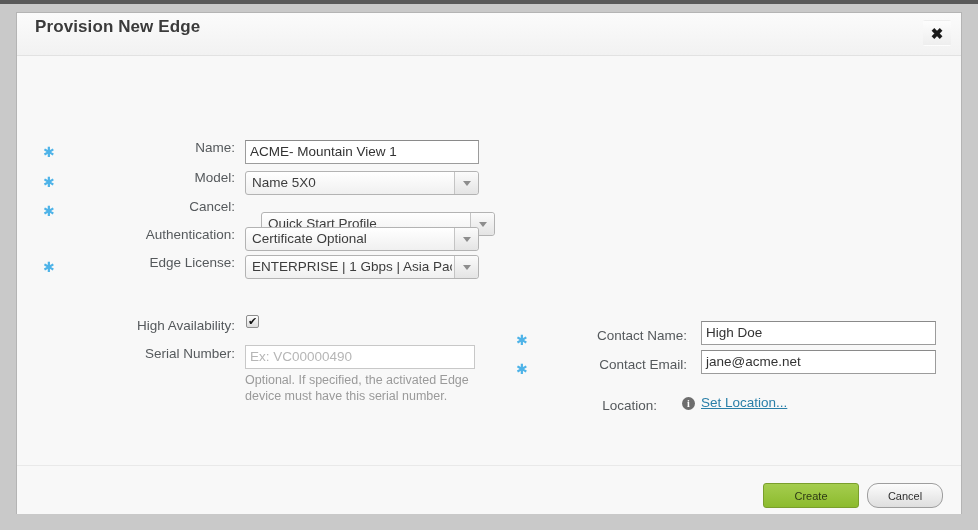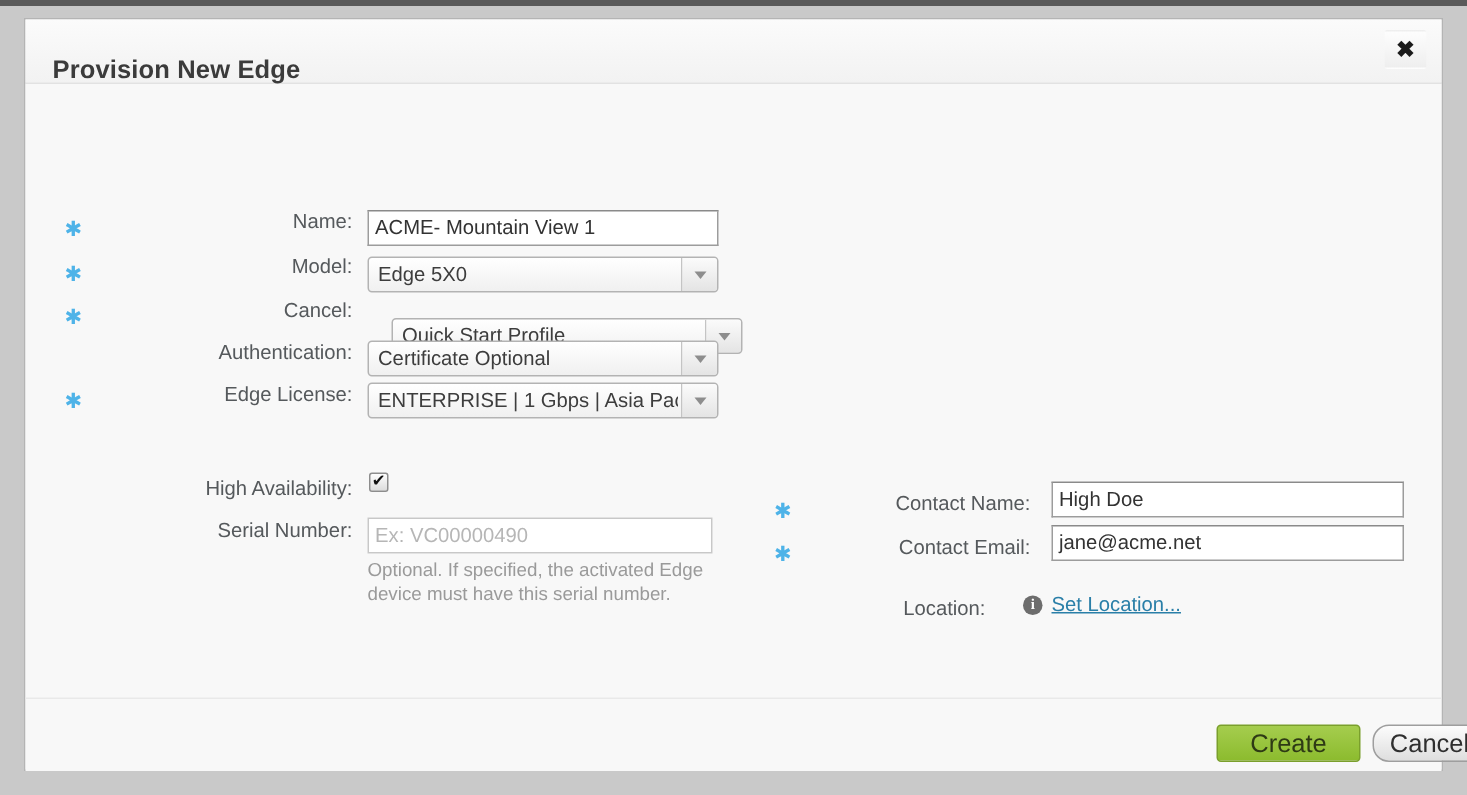--- a/index.html
+++ b/index.html
@@ -33,21 +33,21 @@
   }
   .dialog-header {
     position: relative;
     height: 42px;
     background: linear-gradient(to bottom, #fbfbfb 0%, #f2f2f2 100%);
     border-bottom: 1px solid #e2e2e2;
   }
   .dialog-title {
     position: absolute;
     left: 18px;
-    top: 24px;
+    top: 4px;
     font-size: 17px;
     color: #3b3b3b;
     font-weight: bold;
     letter-spacing: 0.1px;
   }
   .close-button {
     position: absolute;
     right: 10px;
     top: 7px;
     width: 26px;
@@ -209,26 +209,25 @@
     color: #2a7fa8;
     text-decoration: underline;
     cursor: pointer;
     white-space: nowrap;
   }
   .btn {
     position: absolute;
     box-sizing: border-box;
     height: 25px;
     border-radius: 3px;
-    font-size: 17px;
-    display: flex;
-    align-items: center;
-    justify-content: center;
-    cursor: pointer;
-    margin-left: 48px;
+    font-size: 11px;
+    display: flex;
+    align-items: center;
+    justify-content: center;
+    cursor: pointer;
   }
   .btn-create {
     background: linear-gradient(to bottom, #a5cd4e 0%, #8cbb2e 100%);
     border: 1px solid #7a9f2c;
     color: #2e3a15;
   }
   .btn-cancel {
     background: linear-gradient(to bottom, #fcfcfc 0%, #dedede 100%);
     border: 1px solid #9e9e9e;
     color: #2f2f2f;
@@ -254,21 +253,21 @@
       <span class="req" style="left:2px; top:9px;">✱</span>
       <span class="field-label">Name:</span>
     </div>
     <div class="text-input" style="left:228px; top:84px; width:234px;">ACME- Mountain View 1</div>
 
     <div class="field-row" style="left:24px; top:110px; width:194px;">
       <span class="req" style="left:2px; top:9px;">✱</span>
       <span class="field-label">Model:</span>
     </div>
     <div class="select" style="left:228px; top:115px; width:234px;">
-      <span class="select-text">Edge 5X0</span>
+      <span class="select-text">Name 5X0</span>
       <span class="select-arrow-btn">
           <span class="arrow-glyph"></span>
         </span>
     </div>
 
     <div class="field-row" style="left:24px; top:139px; width:194px;">
       <span class="req" style="left:2px; top:9px;">✱</span>
       <span class="field-label">Cancel:</span>
     </div>
     <div class="select" style="left:228px; top:156px; width:234px;margin-left:16px;">

